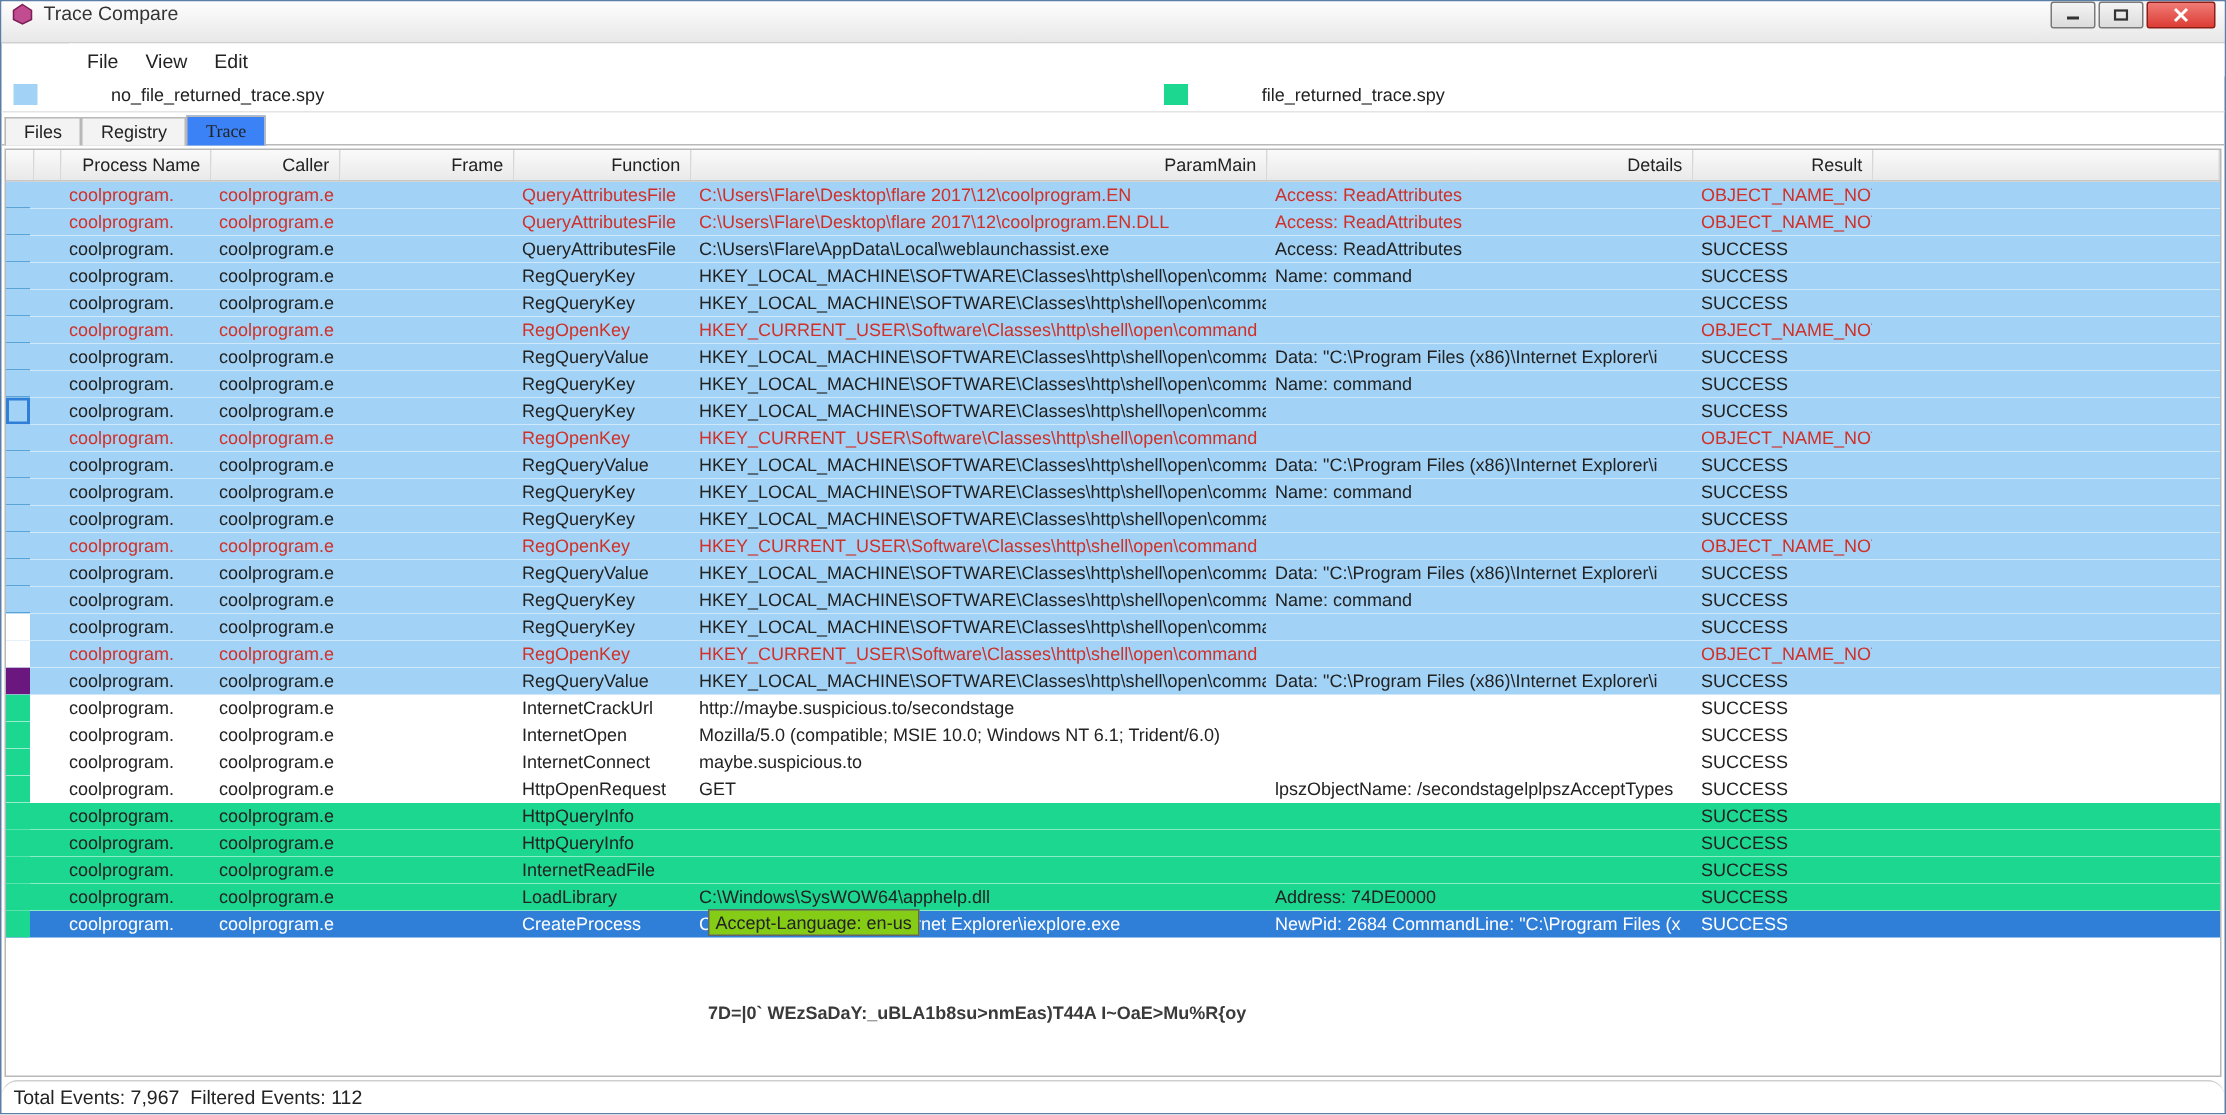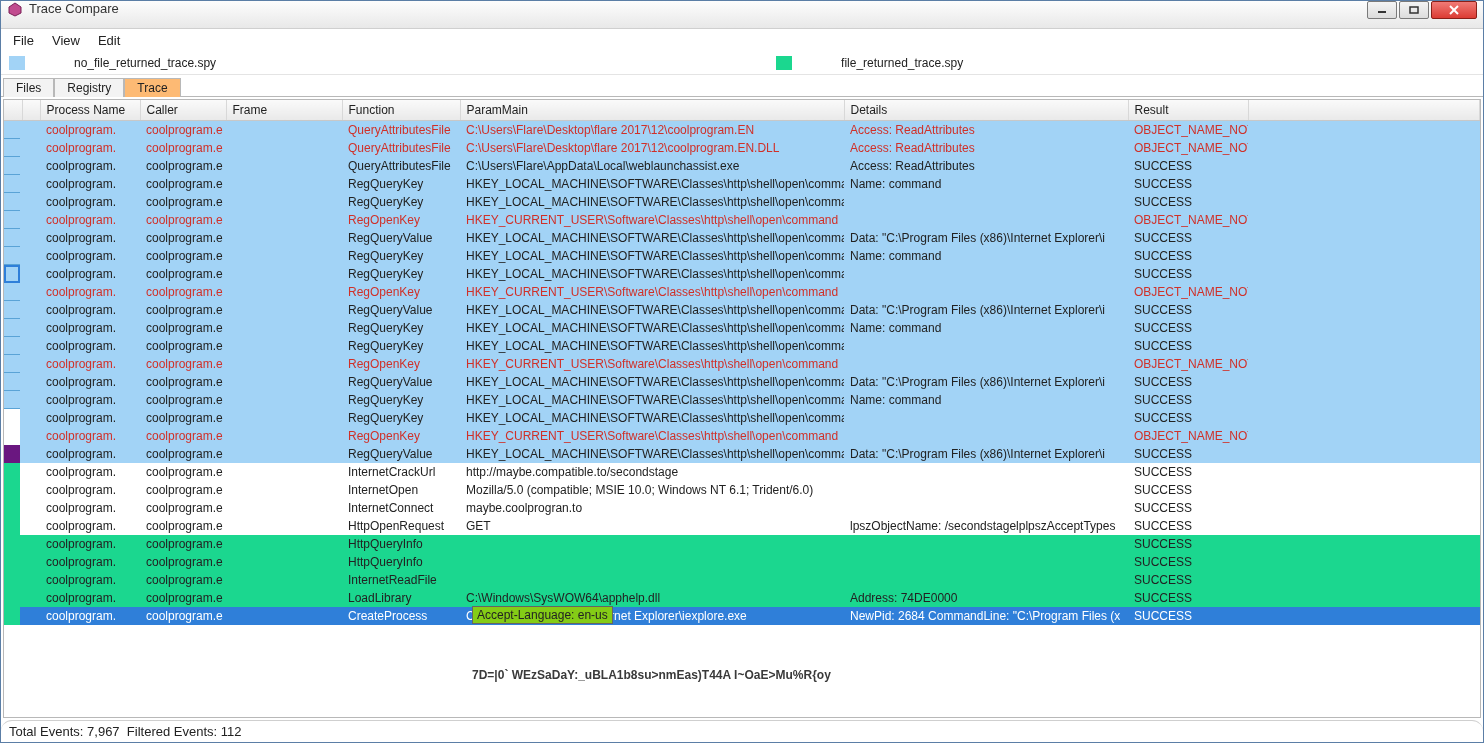--- a/index.html
+++ b/index.html
@@ -50,20 +50,21 @@
   border-color: #8b1f18;
   width: 46px;
 }
 .menubar {
   height: 22px;
   background: #fff;
   display: flex; align-items: center; gap: 18px;
   padding: 0 12px;
   font-size: 13px;
   color: #222;
+  margin-left: 45px;
 }
 .menubar span { cursor: default; }
 .trace-files {
   height: 24px;
   display: flex; align-items: center;
   padding: 0 8px;
   border-bottom: 1px solid #e4e4e4;
 }
 .swatch {
   width: 16px; height: 14px;
@@ -83,34 +84,34 @@
 .tab {
   border: 1px solid #b8b8b8;
   border-bottom: none;
   background: #f3f3f3;
   padding: 2px 12px;
   margin-right: 0;
   position: relative;
   top: 1px;
   margin-top: 39px;
 }
-.tab.active { background: #fdba74; }
+.tab.active { background: #3b82f6; font-family: Liberation Serif, serif; }
 .table-wrap {
   flex: 1;
   overflow: auto;
   border: 1px solid #b8b8b8;
   margin: 2px;
 }
 .ttable {
   width: 100%;
   border-collapse: collapse;
   table-layout: fixed;
 }
 .ttable th {
-  text-align: left;
+  text-align: right;
   font-weight: normal;
   background: linear-gradient(#fafafa,#e9e9e9);
   border-right: 1px solid #d8d8d8;
   border-bottom: 1px solid #c8c8c8;
   padding: 3px 6px;
   white-space: nowrap;
   overflow: hidden;
 }
 .ttable td {
   padding: 0 6px;
@@ -511,21 +512,21 @@
           </tr>
           <tr class="bg-white">
             <td class="gutter-cell">
               <div class="gutter-inner g-green"></div>
             </td>
             <td class="gutter-cell"></td>
             <td class="txt-black">coolprogram.</td>
             <td class="txt-black">coolprogram.e</td>
             <td class="txt-black"></td>
             <td class="txt-black">InternetCrackUrl</td>
-            <td class="txt-black">http://maybe.compatible.to/secondstage</td>
+            <td class="txt-black">http://maybe.suspicious.to/secondstage</td>
             <td class="txt-black"></td>
             <td class="txt-black">SUCCESS</td>
             <td></td>
           </tr>
           <tr class="bg-white">
             <td class="gutter-cell">
               <div class="gutter-inner g-green"></div>
             </td>
             <td class="gutter-cell"></td>
             <td class="txt-black">coolprogram.</td>
@@ -539,21 +540,21 @@
           </tr>
           <tr class="bg-white">
             <td class="gutter-cell">
               <div class="gutter-inner g-green"></div>
             </td>
             <td class="gutter-cell"></td>
             <td class="txt-black">coolprogram.</td>
             <td class="txt-black">coolprogram.e</td>
             <td class="txt-black"></td>
             <td class="txt-black">InternetConnect</td>
-            <td class="txt-black">maybe.coolprogran.to</td>
+            <td class="txt-black">maybe.suspicious.to</td>
             <td class="txt-black"></td>
             <td class="txt-black">SUCCESS</td>
             <td></td>
           </tr>
           <tr class="bg-white">
             <td class="gutter-cell">
               <div class="gutter-inner g-green"></div>
             </td>
             <td class="gutter-cell"></td>
             <td class="txt-black">coolprogram.</td>

